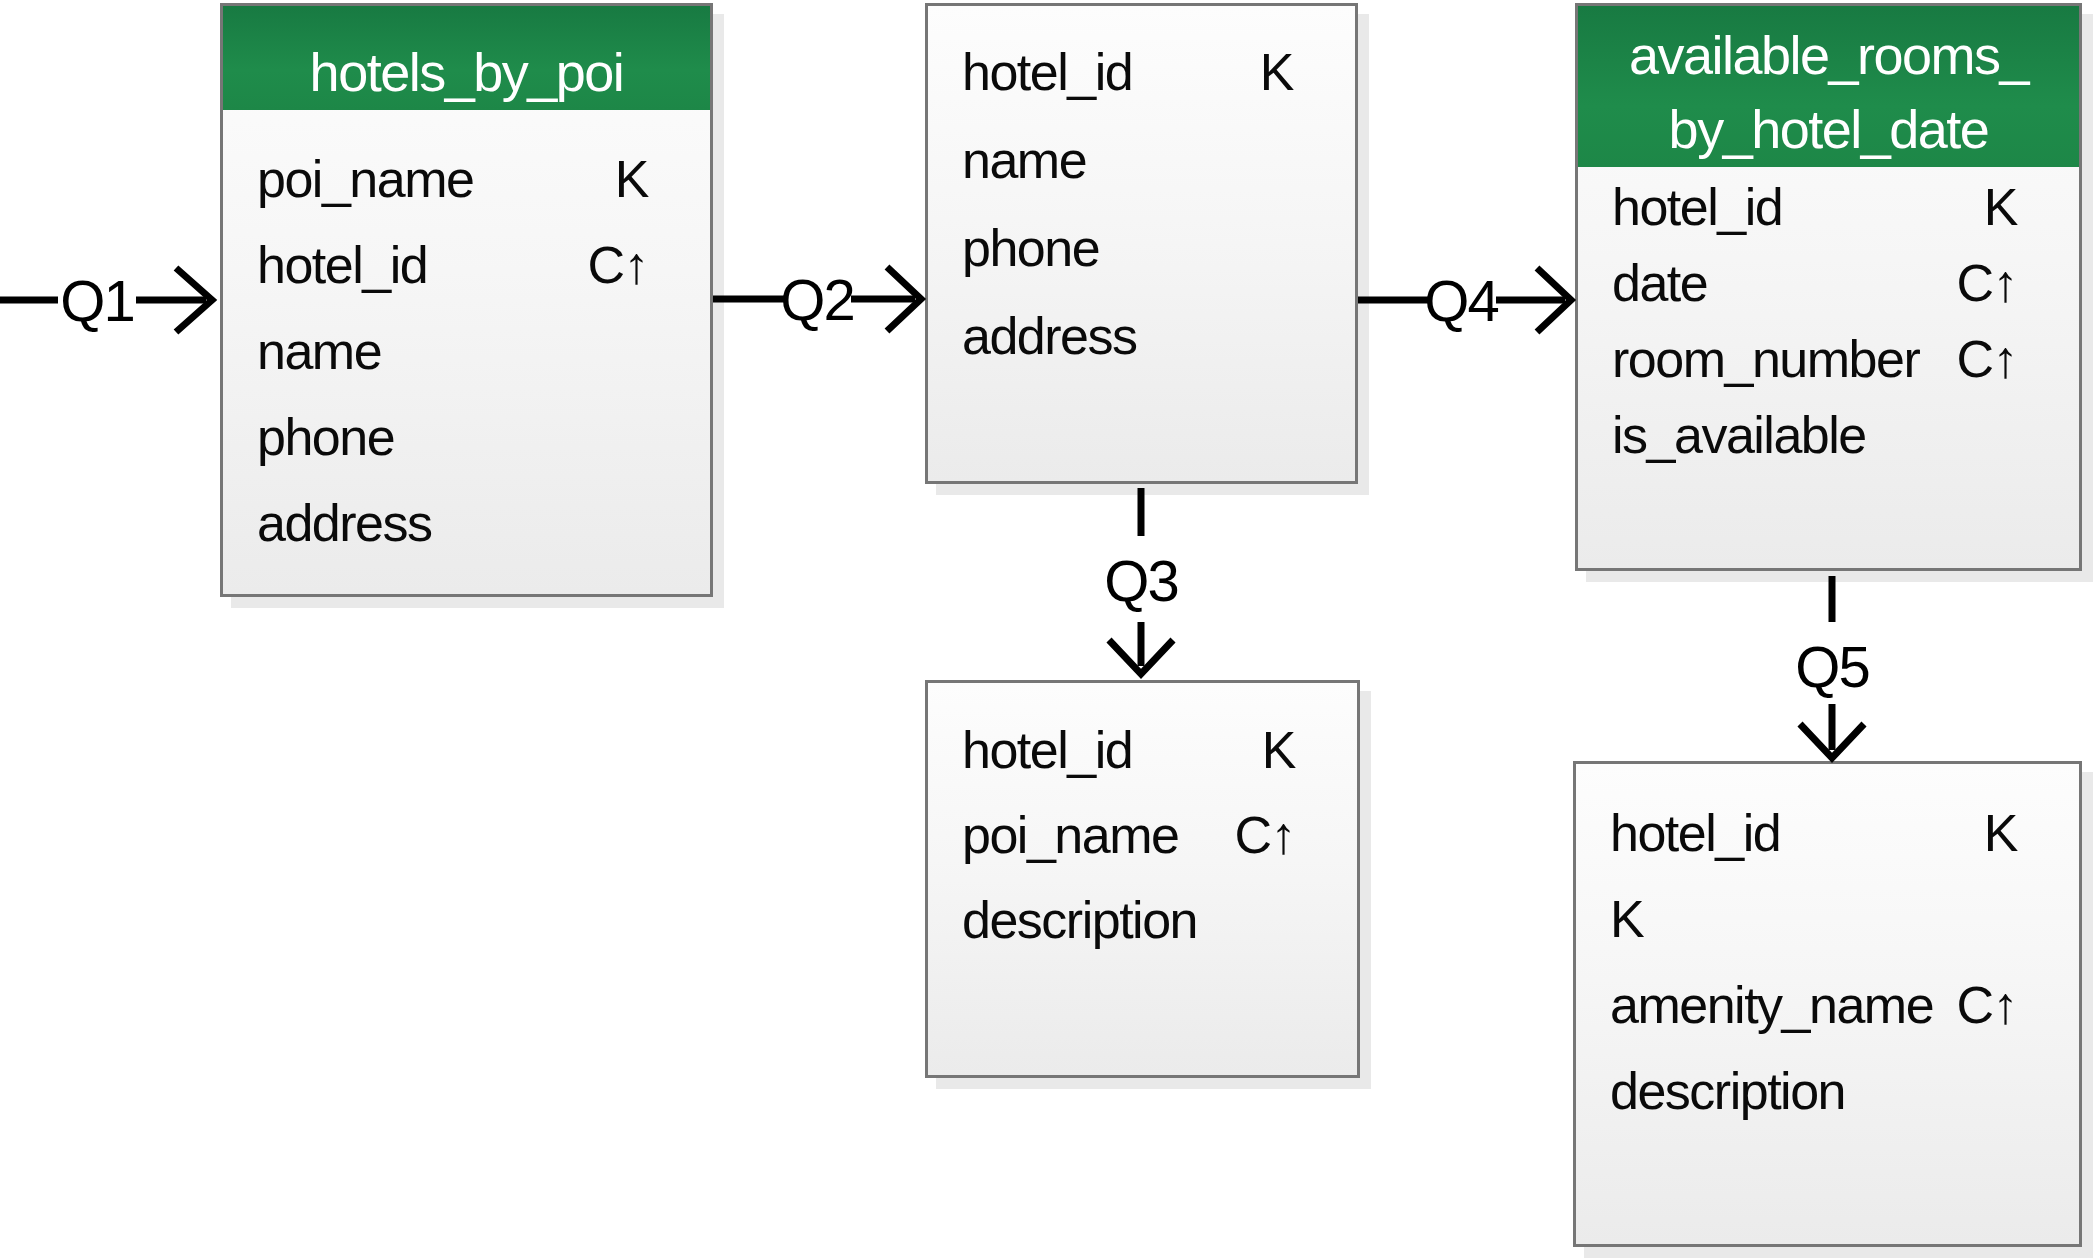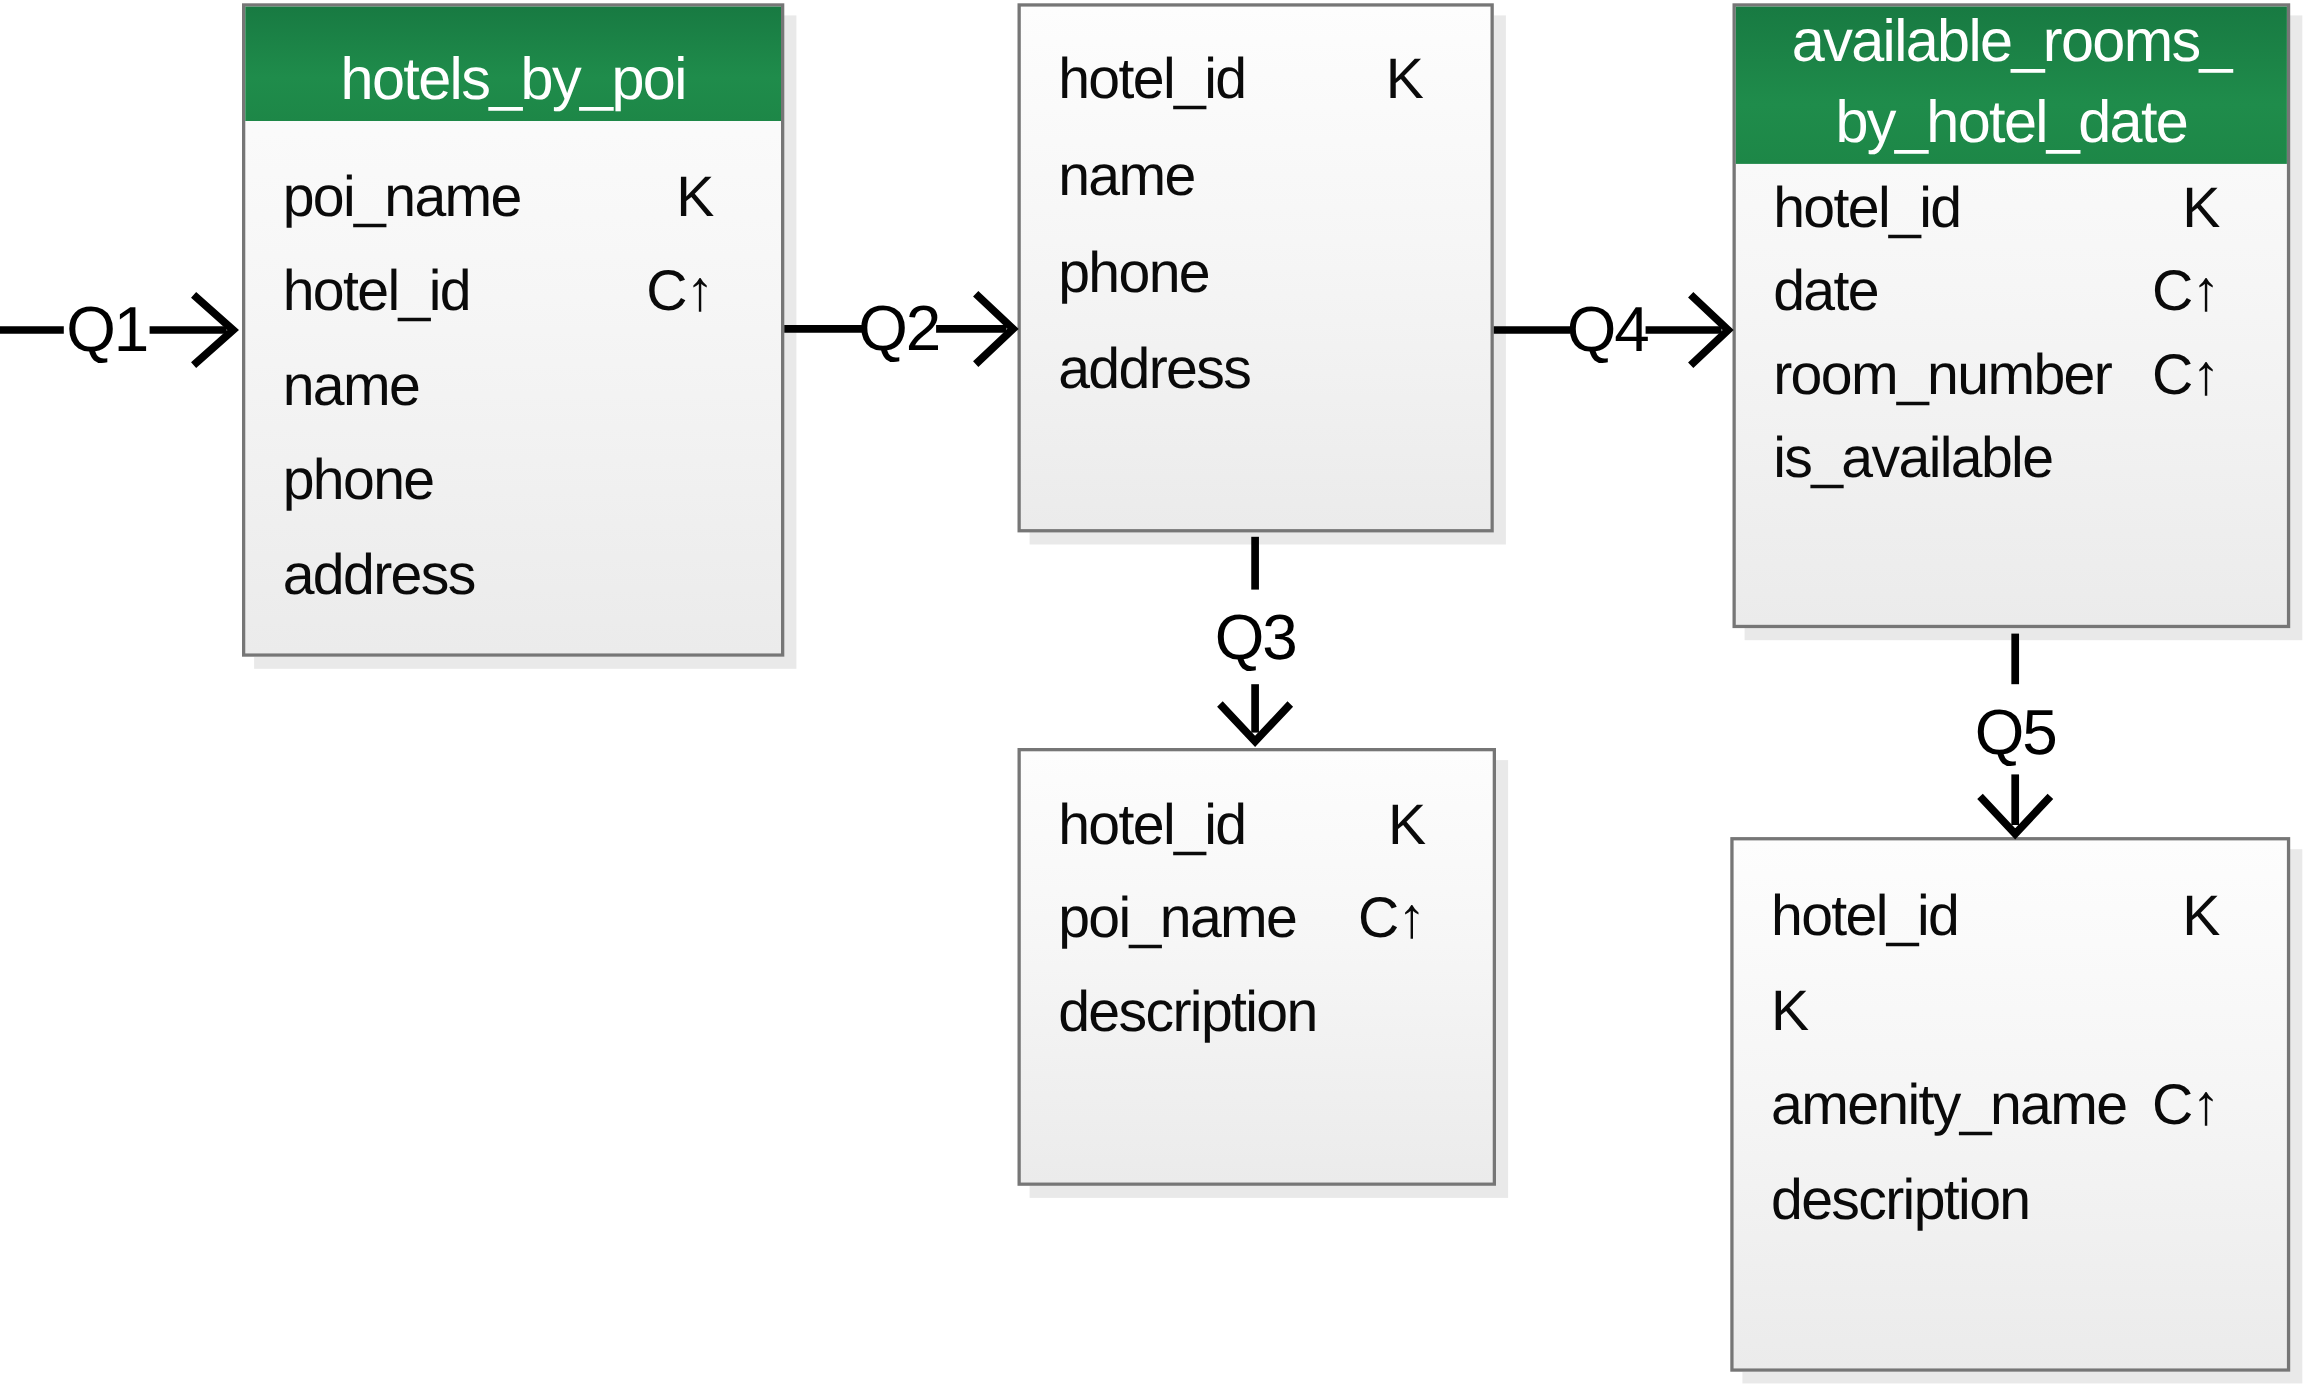--- a/index.html
+++ b/index.html
@@ -85,21 +85,21 @@
         <span class="fkey"></span>
       </div>
       <div class="frow" style="height:88px">
         <span class="fname">address</span>
         <span class="fkey"></span>
       </div>
     </div>
   </div>
 
   <div class="tbl" style="left:1575px;top:3px;width:507px;height:568px">
-    <div class="thead" style="height:143px">
+    <div class="thead" style="height:161px">
       <span class="tline">available_rooms_</span>
       <span class="tline">by_hotel_date</span>
     </div>
     <div class="tbody" style="padding-top:2px">
       <div class="frow" style="height:76px">
         <span class="fname">hotel_id</span>
         <span class="fkey">K</span>
       </div>
       <div class="frow" style="height:76px">
         <span class="fname">date</span>

